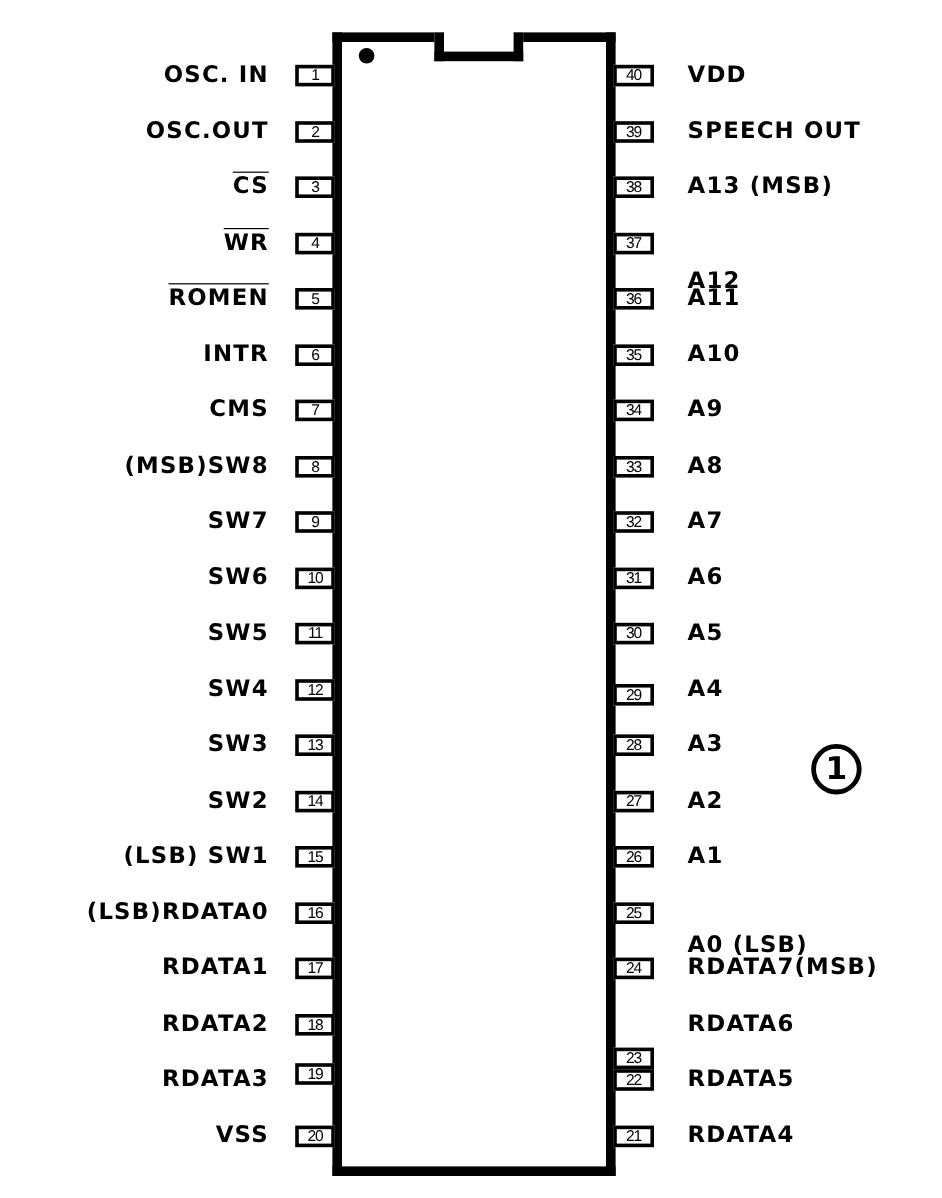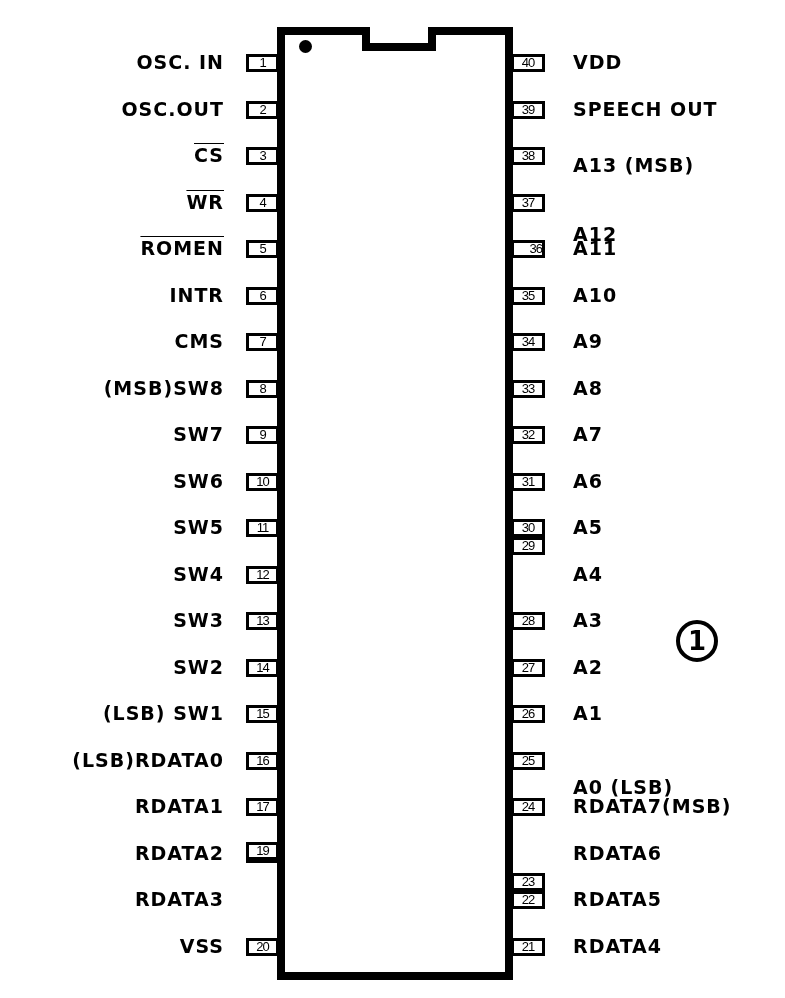--- a/index.html
+++ b/index.html
@@ -66,47 +66,47 @@
     <div class="pin left" style="top: 658.5px;">14</div>
     <div class="label left" style="top: 655.5px;">SW2</div>
     <div class="pin left" style="top: 705px;">15</div>
     <div class="label left" style="top: 702px;">(LSB) SW1</div>
     <div class="pin left" style="top: 751.5px;">16</div>
     <div class="label left" style="top: 748.5px;">(LSB)RDATA0</div>
     <div class="pin left" style="top: 798px;">17</div>
     <div class="label left" style="top: 795px;">RDATA1</div>
     <div class="pin left" style="top: 844.5px;">18</div>
     <div class="label left" style="top: 841.5px;">RDATA2</div>
-    <div class="pin left" style="top: 842px;">19</div>
+    <div class="pin left" style="top: 886px;">19</div>
     <div class="label left" style="top: 888px;">RDATA3</div>
     <div class="pin left" style="top: 937.5px;">20</div>
     <div class="label left" style="top: 934.5px;">VSS</div>
     <div class="pin right" style="top: 54px;">40</div>
     <div class="label right" style="top: 51px;">VDD</div>
     <div class="pin right" style="top: 100.5px;">39</div>
     <div class="label right" style="top: 97.5px;">SPEECH OUT</div>
     <div class="pin right" style="top: 147px;">38</div>
-    <div class="label right" style="top: 144px; margin-top: 10px;">A13 (MSB)</div>
+    <div class="label right" style="top: 144px;">A13 (MSB)</div>
     <div class="pin right" style="top: 193.5px;">37</div>
     <div class="label right" style="top: 190.5px; margin-top: 32px;">A12</div>
-    <div class="pin right" style="top: 240px; text-align: right;">36</div>
+    <div class="pin right" style="top: 240px;">36</div>
     <div class="label right" style="top: 237px;">A11</div>
     <div class="pin right" style="top: 286.5px;">35</div>
     <div class="label right" style="top: 283.5px;">A10</div>
     <div class="pin right" style="top: 333px;">34</div>
     <div class="label right" style="top: 330px;">A9</div>
     <div class="pin right" style="top: 379.5px;">33</div>
     <div class="label right" style="top: 376.5px;">A8</div>
     <div class="pin right" style="top: 426px;">32</div>
     <div class="label right" style="top: 423px;">A7</div>
     <div class="pin right" style="top: 472.5px;">31</div>
     <div class="label right" style="top: 469.5px;">A6</div>
     <div class="pin right" style="top: 519px;">30</div>
     <div class="label right" style="top: 516px;">A5</div>
-    <div class="pin right" style="top: 537px;">29</div>
+    <div class="pin right" style="top: 570px;">29</div>
     <div class="label right" style="top: 562.5px;">A4</div>
     <div class="pin right" style="top: 612px;">28</div>
     <div class="label right" style="top: 609px;">A3</div>
     <div class="pin right" style="top: 658.5px;">27</div>
     <div class="label right" style="top: 655.5px;">A2</div>
     <div class="pin right" style="top: 705px;">26</div>
     <div class="label right" style="top: 702px;">A1</div>
     <div class="pin right" style="top: 751.5px;">25</div>
     <div class="label right" style="top: 748.5px; margin-top: 27px;">A0 (LSB)</div>
     <div class="pin right" style="top: 798px;">24</div>

